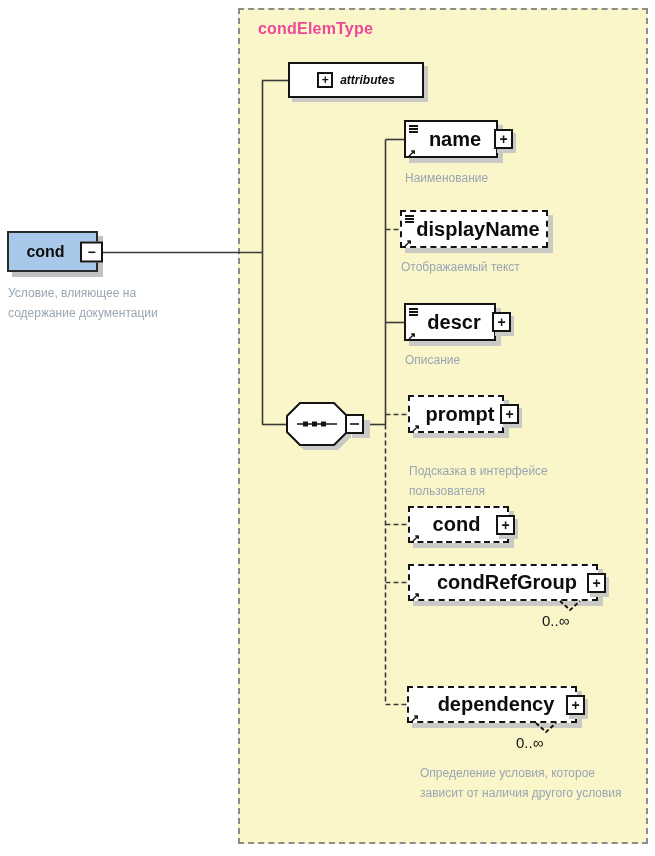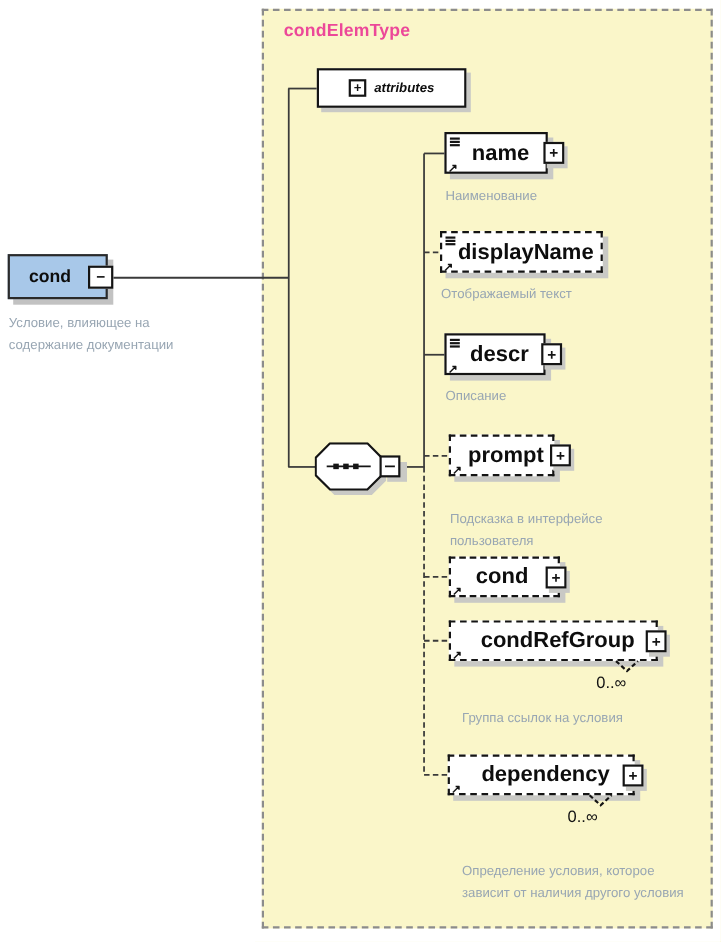--- a/index.html
+++ b/index.html
@@ -171,26 +171,25 @@
 
   <div class="ebox dashed" style="left:408px;top:564px;width:190px;height:37px;">
     <span class="ref-arrow">↗</span>
     <span class="label">condRefGroup</span>
     <span class="plus-btn" style="right:-10px;">+</span>
   </div>
   <svg class="chev" style="left:558px;top:599px;" width="24" height="14" viewBox="0 0 24 14">
     <polyline points="2,2 12,11 22,2" fill="none" stroke="#141414" stroke-width="2" stroke-dasharray="4 2.5"></polyline>
   </svg>
   <div class="mult" style="left:542px;top:612px;">0..∞</div>
-  <div class="anno" style="left:420px;top:643px;">Группа ссылок на условия</div>
 
   <div class="ebox dashed" style="left:407px;top:686px;width:170px;height:37px;">
     <span class="ref-arrow">↗</span>
     <span class="label">dependency</span>
     <span class="plus-btn" style="right:-10px;">+</span>
   </div>
   <svg class="chev" style="left:534px;top:721px;" width="24" height="14" viewBox="0 0 24 14">
     <polyline points="2,2 12,11 22,2" fill="none" stroke="#141414" stroke-width="2" stroke-dasharray="4 2.5"></polyline>
   </svg>
   <div class="mult" style="left:516px;top:734px;">0..∞</div>
-  <div class="anno" style="left:420px;top:764px;width:205px;margin-top:18px;">Определение условия, которое зависит от наличия другого условия</div>
+  <div class="anno" style="left:420px;top:764px;width:205px;">Определение условия, которое зависит от наличия другого условия</div>
 
 </div>
 
 </body></html>

